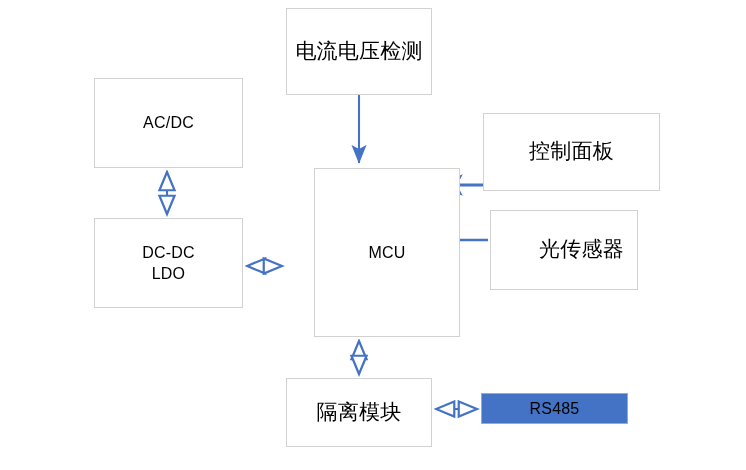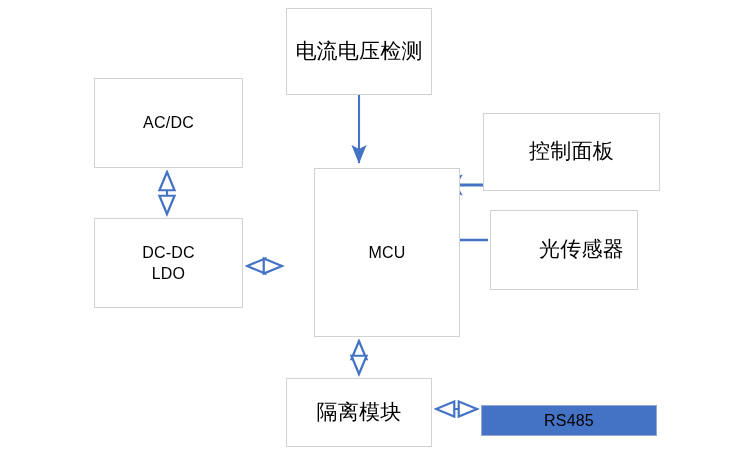--- a/index.html
+++ b/index.html
@@ -117,17 +117,17 @@
   </div>
 
   <div class="node cjk" style="left:490px; top:210px; width:148px; height:80px;padding-left:35px;">
     <span class="label">光传感器</span>
   </div>
 
   <div class="node cjk" style="left:286px; top:378px; width:146px; height:69px;text-align:right;">
     <span class="label">隔离模块</span>
   </div>
 
-  <div class="node latin accent" style="left:481px; top:393px; width:176px; height:31px;margin-top:12px;">
+  <div class="node latin accent" style="left:481px; top:393px; width:147px; height:31px;">
     <span class="label">RS485</span>
   </div>
 
 </div>
 
 </body></html>

